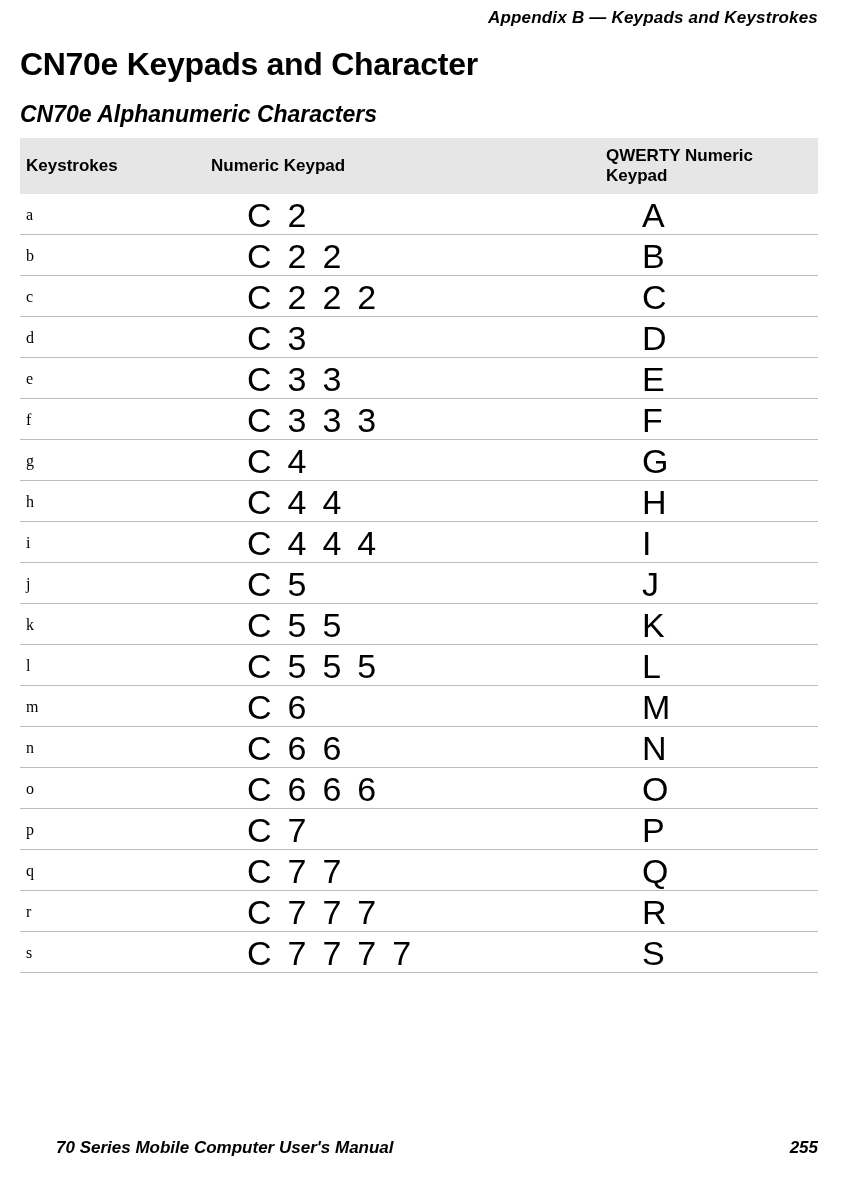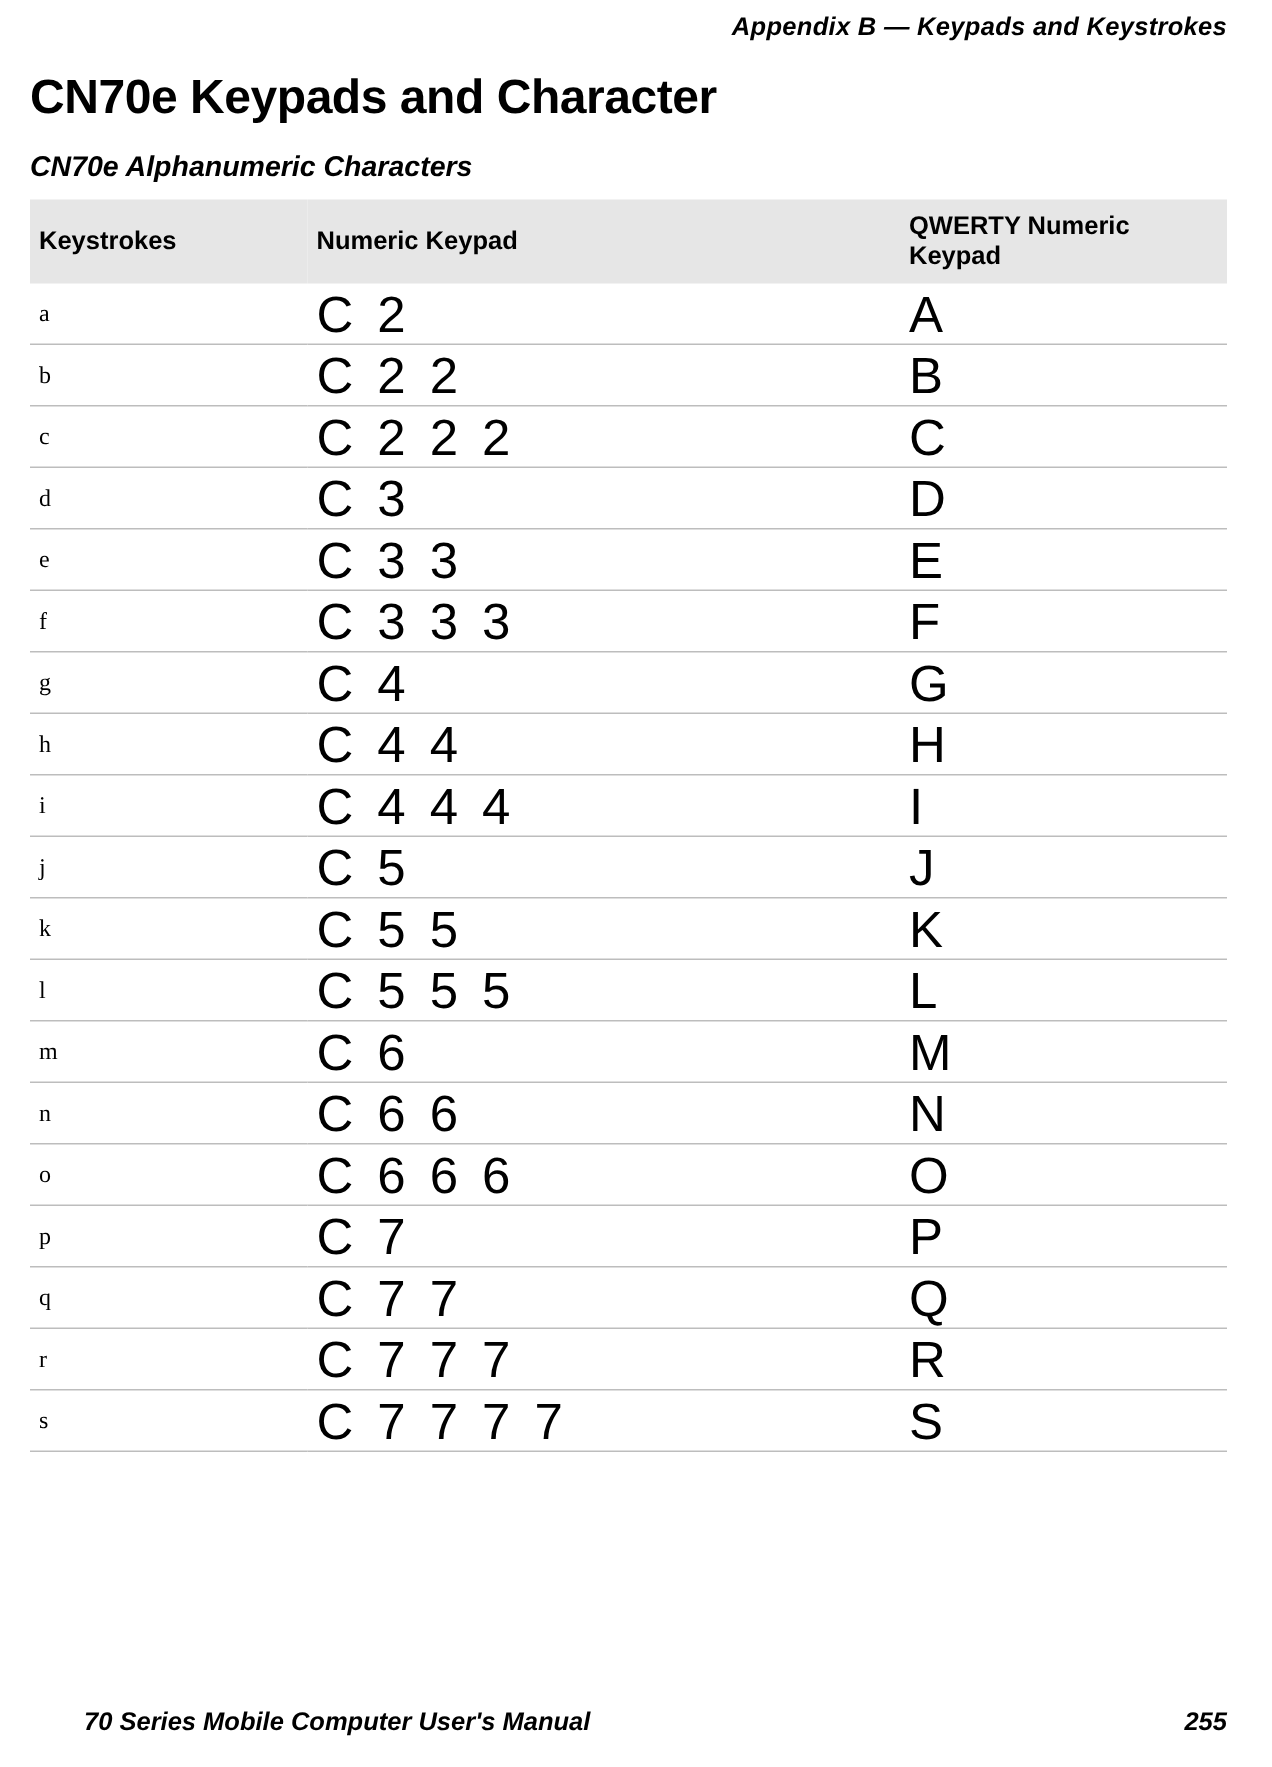--- a/index.html
+++ b/index.html
@@ -29,21 +29,21 @@
   h1.section-title {
     font-weight: 800;
     font-size: 32px;
     margin: 0 0 18px 0;
     letter-spacing: -0.3px;
     font-stretch: condensed;
   }
   h2.subsection-title {
     font-weight: 700;
     font-style: italic;
-    font-size: 19px;
+    font-size: 23px;
     margin: 0 0 10px 0;
     font-stretch: condensed;
   }
   table.kp {
     width: 100%;
     border-collapse: collapse;
     table-layout: fixed;
   }
   table.kp col.c1 { width: 185px; }
   table.kp col.c2 { width: 395px; }
@@ -66,20 +66,21 @@
   td.char-cell {
     font-family: Georgia, "Times New Roman", serif;
     font-size: 16px;
   }
   .keys {
     font-family: "Trebuchet MS", Arial, sans-serif;
     font-size: 34px;
     letter-spacing: 16px;
     line-height: 1.0;
     font-weight: 400;
+    margin-left: 36px;
   }
   .footer {
     position: absolute;
     bottom: 20px;
     left: 20px;
     right: 30px;
     display: flex;
     justify-content: space-between;
     font-weight: 700;
     font-style: italic;

